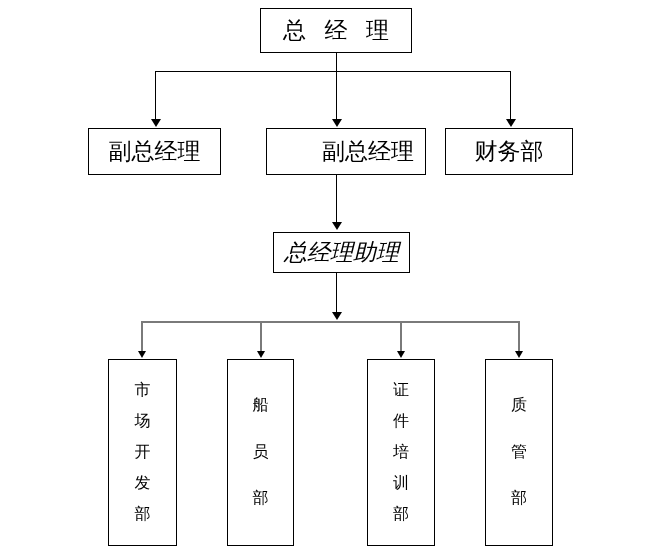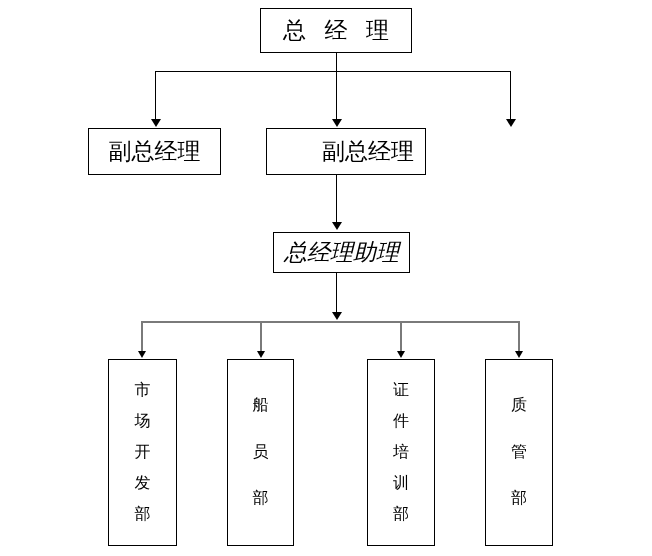--- a/index.html
+++ b/index.html
@@ -101,20 +101,23 @@
   <div class="arrow" style="left:506px; top:119px;"></div>
 
   <div class="node" style="left:88px; top:128px; width:133px; height:47px;">
     <span>副总经理</span>
   </div>
 
   <div class="node" style="left:266px; top:128px; width:160px; height:47px;padding-left:44px;">
     <span>副总经理</span>
   </div>
 
+  <div class="node" style="left:445px; top:128px; width:128px; height:47px;">
+    <span>财务部</span>
+  </div>
 
   <div class="vline" style="left:336px; top:175px; width:1px; height:49px;"></div>
   <div class="arrow" style="left:332px; top:222px;"></div>
 
   <div class="node" style="left:273px; top:232px; width:137px; height:41px;font-style:italic;">
     <span>总经理助理</span>
   </div>
 
   <div class="vline" style="left:336px; top:273px; width:1px; height:40px;"></div>
   <div class="arrow" style="left:332px; top:312px;"></div>

